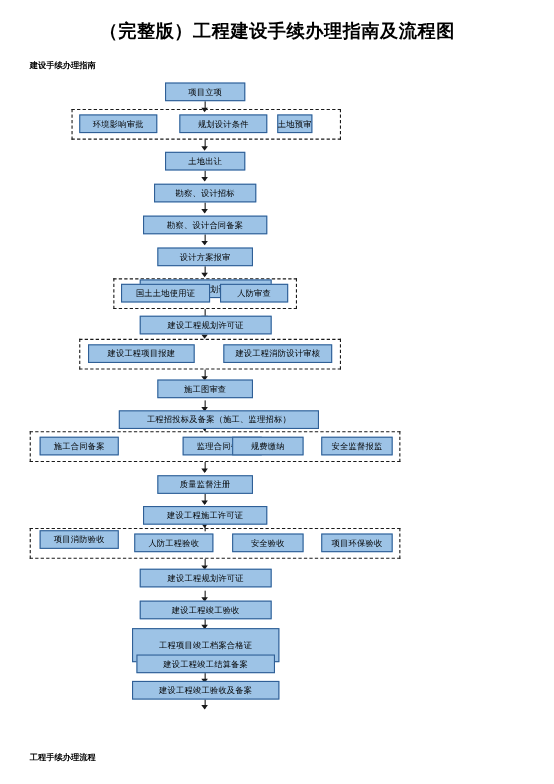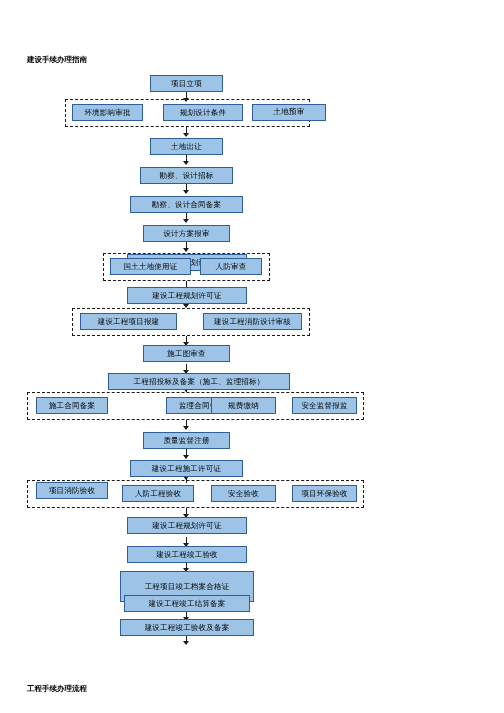--- a/index.html
+++ b/index.html
@@ -82,20 +82,21 @@
     border-left: 3.2px solid transparent;
     border-right: 3.2px solid transparent;
     border-top: 4.4px solid #1a1a1a;
   }
 </style>
 </head>
 <body>
 
 <div id="page">
 
+  <div class="doc-title">（完整版）工程建设手续办理指南及流程图</div>
 
   <div class="section-label top">建设手续办理指南</div>
 
   <div class="group-frame" style="left:65px;  top:99px;  width:245px; height:28px;"></div>
   <div class="group-frame" style="left:103px; top:253px; width:167px; height:28px;"></div>
   <div class="group-frame" style="left:72px;  top:308px; width:238px; height:28px;"></div>
   <div class="group-frame" style="left:27px;  top:392px; width:337px; height:28px;"></div>
   <div class="group-frame" style="left:27px;  top:480px; width:337px; height:28px;"></div>
 
   <div class="conn" style="left:186px; top:92px;  height:8px;"></div>
@@ -157,21 +158,21 @@
 
   <div class="conn" style="left:186px; top:635px; height:9px;"></div>
   <div class="arrowhead" style="left:183px; top:641px;"></div>
 
   <div class="node" style="left:150px; top:75px; width:73px; height:17px;">项目立项</div>
 
   <div class="node" style="left:72px; top:104px; width:71px; height:17px;">环境影响审批</div>
 
   <div class="node" style="left:163px; top:104px; width:80px; height:17px;">规划设计条件</div>
 
-  <div class="node" style="left:252px; top:104px; width:74px; height:17px;font-family:Liberation Mono, monospace;">土地预审</div>
+  <div class="node" style="left:252px; top:104px; width:32px; height:17px;">土地预审</div>
 
   <div class="node" style="left:150px; top:138px; width:73px; height:17px;">土地出让</div>
 
   <div class="node" style="left:140px; top:167px; width:93px; height:17px;">勘察、设计招标</div>
 
   <div class="node" style="left:130px; top:196px; width:113px; height:17px;">勘察、设计合同备案</div>
 
   <div class="node" style="left:143px; top:225px; width:87px; height:17px;">设计方案报审</div>
 
   <div class="node" style="left:127px; top:254px; width:120px; height:17px;">建设用地规划许可证</div>

